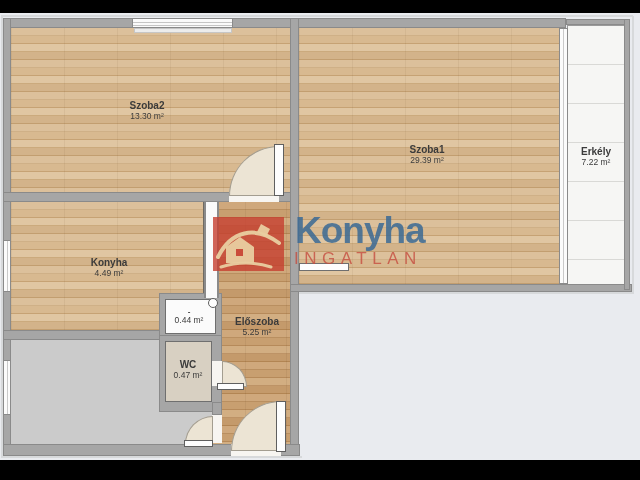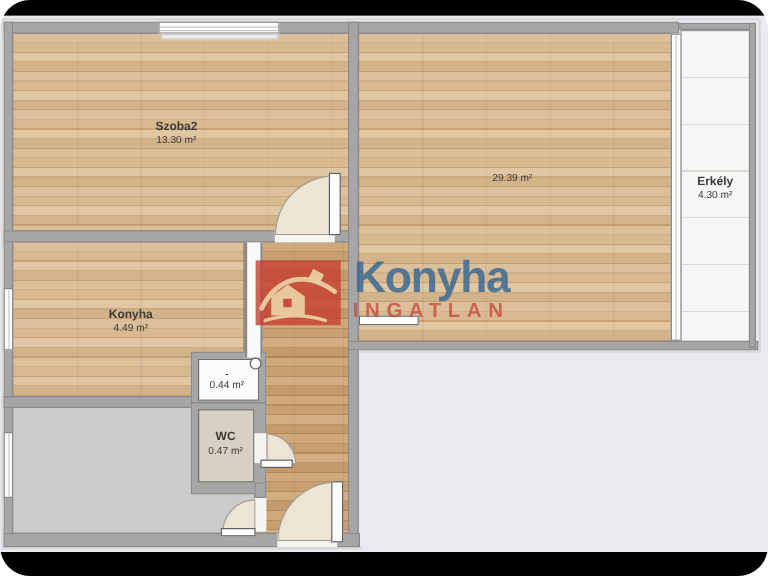--- a/index.html
+++ b/index.html
@@ -1,20 +1,19 @@
 <!DOCTYPE html>
 <html><head>
 <meta charset="utf-8">
 <style>
   html,body{margin:0;padding:0;}
   #stage{
     position:relative;width:640px;height:480px;overflow:hidden;
     background:#e9ebef;
     font-family:"Liberation Sans", sans-serif;
-    border-radius:25px;
   }
   .abs{position:absolute;box-sizing:border-box;}
   .bar{background:#000;}
   
   .wood{
     border:1px solid #6f6a61;
     background-color:#d6ba93;
     background-image:
       repeating-linear-gradient(90deg, rgba(90,60,25,0.07) 0 1px, transparent 1px 53px),
       repeating-linear-gradient(180deg,
@@ -61,21 +60,21 @@
   .radiator-light{background:#ececec;border:1px solid #c6c6c6;}
   .pivot{background:#fdfdfd;border:1px solid #5f5f5f;border-radius:50%;}
   .rlabel{text-align:center;color:#3b3b3b;line-height:1.15;}
   .rname{font-size:10px;font-weight:700;}
   .rarea{font-size:8.5px;font-weight:400;}
   .wm-brand{
     font-size:37px;font-weight:700;letter-spacing:-1px;
     color:rgba(58,104,148,0.85);line-height:1;
   }
   .wm-sub{
-    font-size:17px;font-weight:700;letter-spacing:5.5px;
+    font-size:17px;font-weight:400;letter-spacing:5.5px;
     color:rgba(197,74,62,0.78);line-height:1;
   }
   .wm-box{background:rgba(198,62,48,0.8);}
 </style>
 </head>
 <body>
 
 <div id="stage">
 
   <div class="abs bar" style="left:0;top:0;width:640px;height:13px"></div>
@@ -132,29 +131,34 @@
 
   <div class="abs radiator" style="left:299px;top:263px;width:50px;height:8px"></div>
   <div class="abs radiator-light" style="left:134px;top:28px;width:98px;height:5px"></div>
   <div class="abs pivot" style="left:208px;top:298px;width:10px;height:10px"></div>
 
   <div class="abs rlabel" style="left:87px;top:100px;width:120px">
     <div class="rname">Szoba2</div>
     <div class="rarea">13.30 m²</div>
   </div>
   <div class="abs rlabel" style="left:367px;top:144px;width:120px">
+    <div class="rname">Szoba1</div>
     <div class="rarea">29.39 m²</div>
   </div>
   <div class="abs rlabel" style="left:566px;top:146px;width:60px">
     <div class="rname">Erkély</div>
-    <div class="rarea">4.30 m²</div>
+    <div class="rarea">7.22 m²</div>
   </div>
   <div class="abs rlabel" style="left:49px;top:257px;width:120px">
     <div class="rname">Konyha</div>
     <div class="rarea">4.49 m²</div>
+  </div>
+  <div class="abs rlabel" style="left:217px;top:316px;width:80px">
+    <div class="rname">Előszoba</div>
+    <div class="rarea">5.25 m²</div>
   </div>
   <div class="abs rlabel" style="left:159px;top:307px;width:60px">
     <div class="rname" style="font-size:8px">-</div>
     <div class="rarea">0.44 m²</div>
   </div>
   <div class="abs rlabel" style="left:158px;top:359px;width:60px">
     <div class="rname">WC</div>
     <div class="rarea">0.47 m²</div>
   </div>
 

